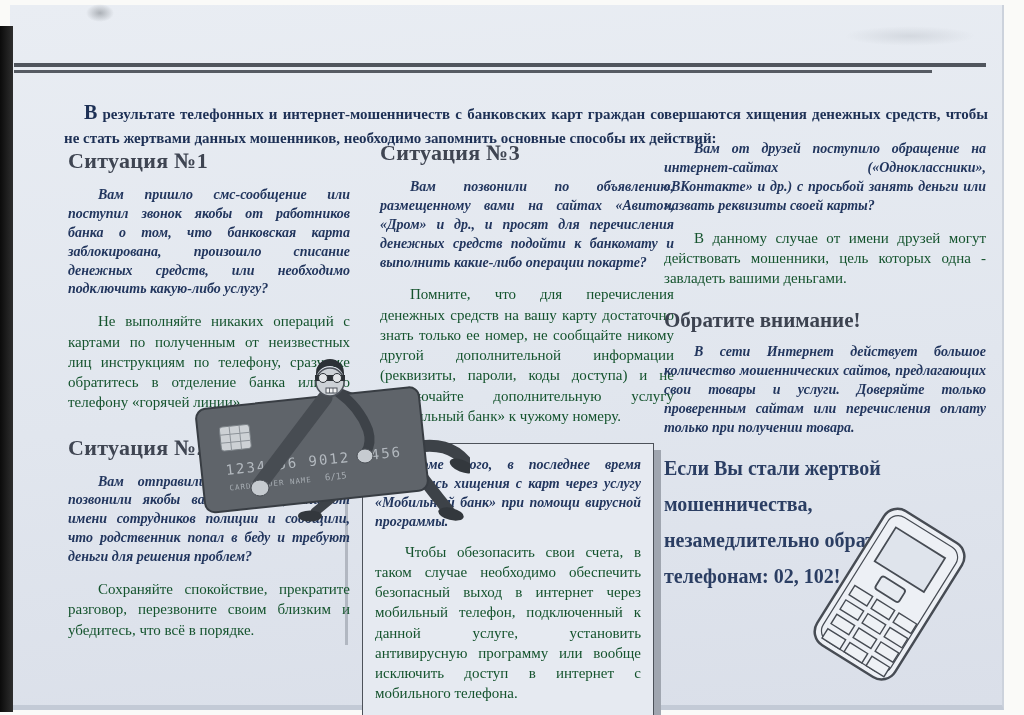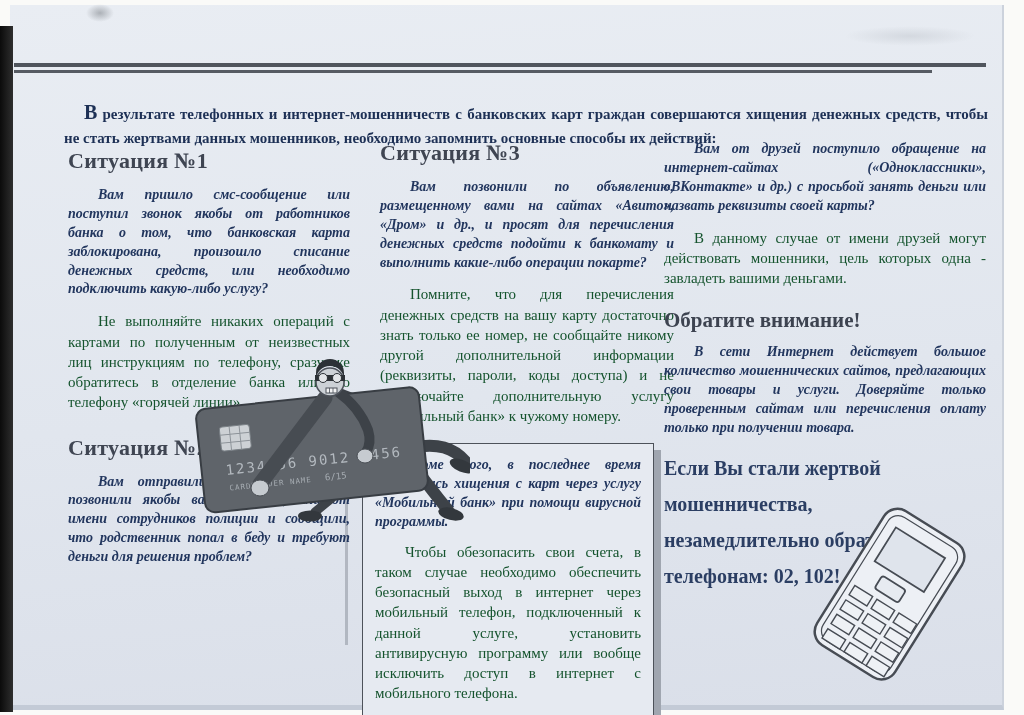--- a/index.html
+++ b/index.html
@@ -66,20 +66,21 @@
 
   <div class="intro"><span class="lead">В</span><span> результате телефонных и интернет-мошенничеств с банковских карт граждан совершаются хищения денежных средств, чтобы не стать жертвами данных мошенников, необходимо запомнить основные способы их действий:</span></div>
 
   <div class="col" id="col1">
     <div class="sit-h">Ситуация №1</div>
     <p class="q">Вам пришло смс-сообщение или поступил звонок якобы от работников банка о том, что банковская карта заблокирована, произошло списание денежных средств, или необходимо подключить какую-либо услугу?</p>
     <p class="a">Не выполняйте никаких операций с картами по полученным от неизвестных лиц инструкциям по телефону, сразу же обратитесь в отделение банка или по телефону «горячей линии».</p>
     <div class="gap"></div>
     <div class="sit-h">Ситуация №2</div>
     <p class="q">Вам отправили смс-сообщение или позвонили якобы ваши близкие, или от имени сотрудников полиции и сообщили, что родственник попал в беду и требуют деньги для решения проблем?</p>
+    <p class="a">Сохраняйте спокойствие, прекратите разговор, перезвоните своим близким и убедитесь, что всё в порядке.</p>
   </div>
 
   <div class="col" id="col2">
     <div class="sit-h">Ситуация №3</div>
     <p class="q">Вам позвонили по объявлению, размещенному вами на сайтах «Авито», «Дром» и др., и просят для перечисления денежных средств подойти к банкомату и выполнить какие-либо операции покарте?</p>
     <p class="a">Помните, что для перечисления денежных средств на вашу карту достаточно знать только ее номер, не сообщайте никому другой дополнительной информации (реквизиты, пароли, коды доступа) и не подключайте дополнительную услугу «Мобильный банк» к чужому номеру.</p>
   </div>
 
   <div class="note-box">
     <p class="q">Кроме того, в последнее время участились хищения с карт через услугу «Мобильный банк» при помощи вирусной программы.</p>

